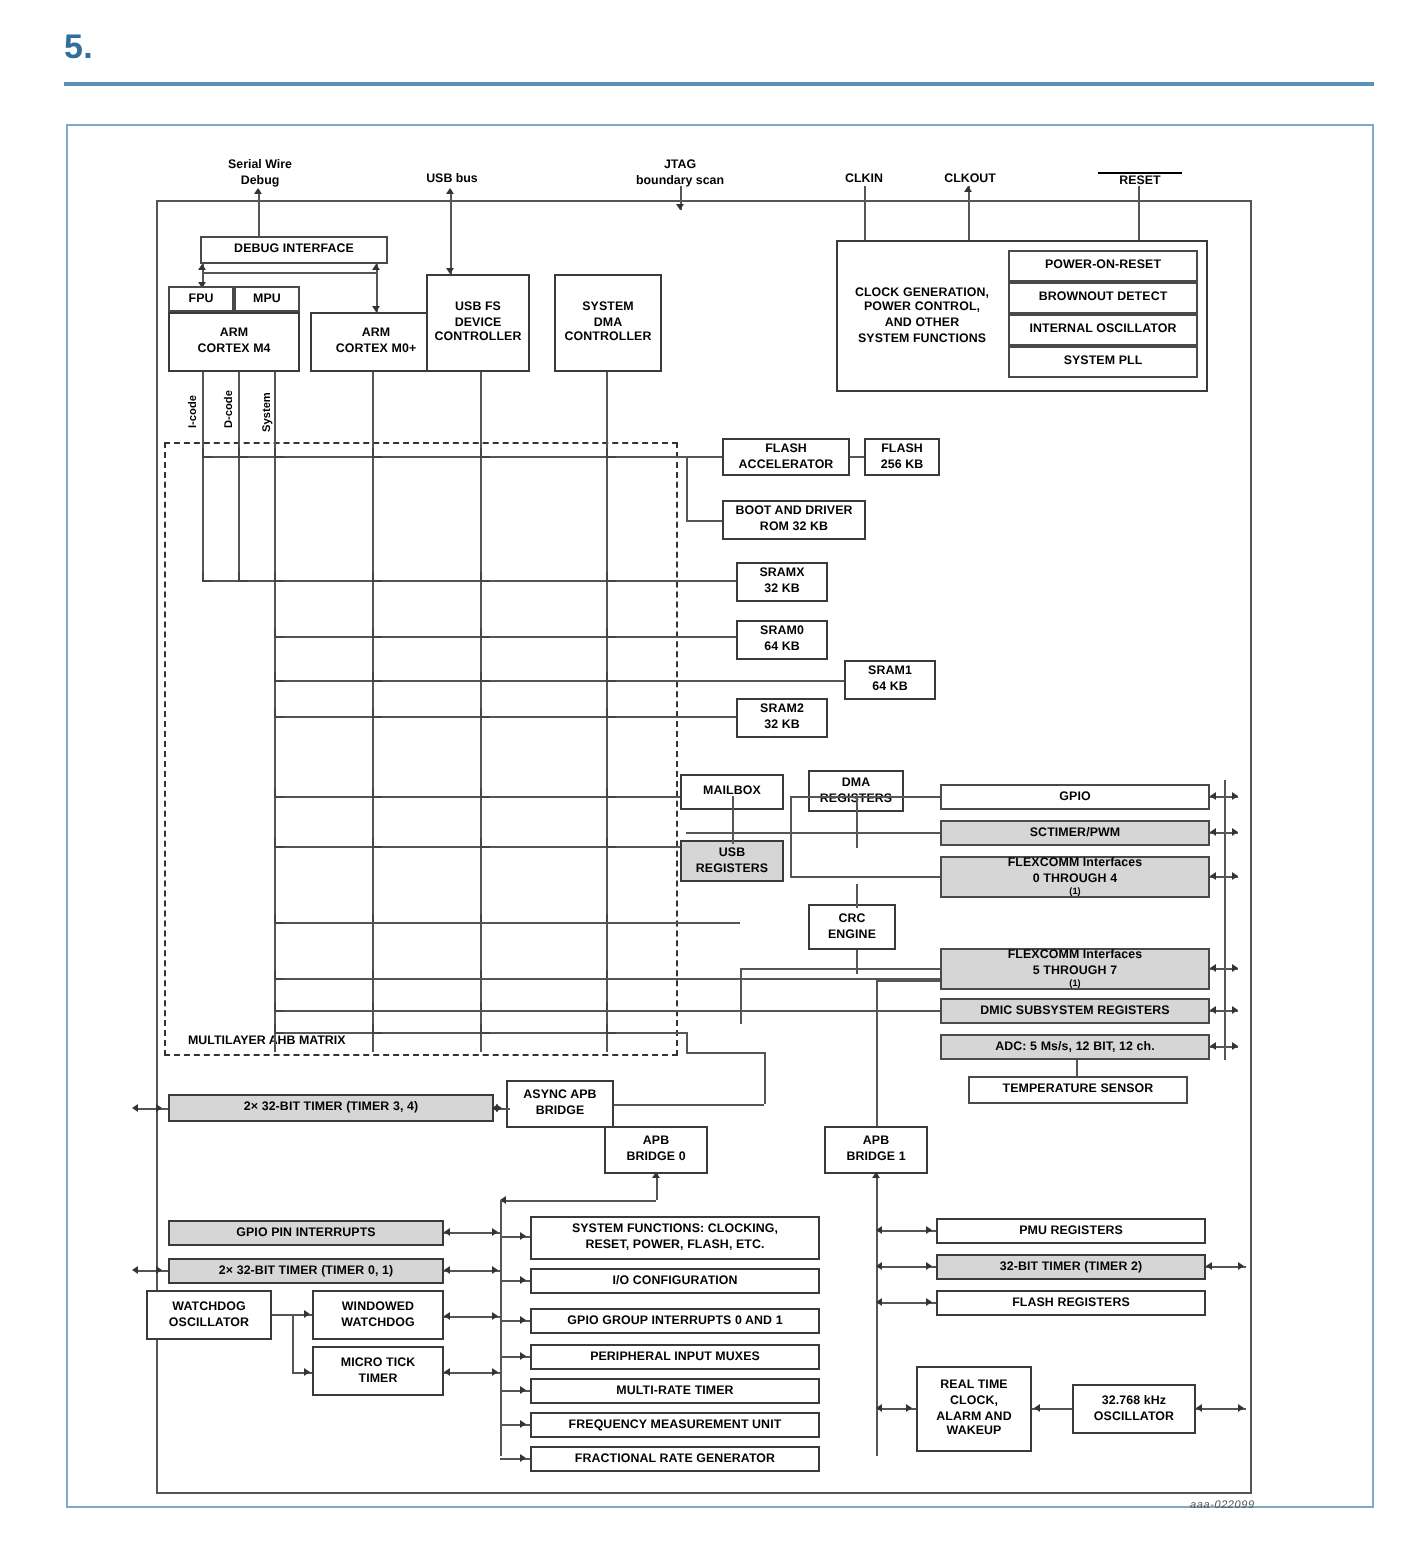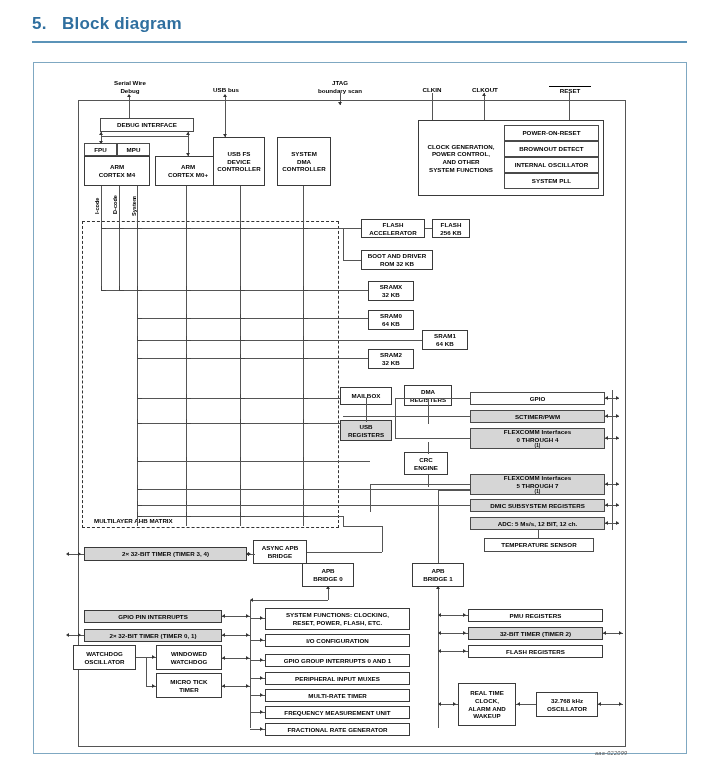--- a/index.html
+++ b/index.html
@@ -56,21 +56,20 @@
   .jx{position:absolute;width:4px;height:4px;border-left:1px solid #444;border-bottom:1px solid #444;}
 
   #figid{position:absolute;font-size:5.5px;color:#555;font-style:italic;letter-spacing:.3px;}
   .sup{font-size:4.6px;vertical-align:super;}
 </style>
 </head>
 <body>
 
 <div id="heading">
   <div class="num">5.</div>
-  <div class="ttl">Block diagram</div>
   <div class="rule"></div>
 </div>
 
 <div id="frame"></div>
 
 <div id="canvas">
 
   <div class="pinlab" style="left:102px;top:79px;width:56px;">
     <div>Serial Wire</div>
     <div>Debug</div>

